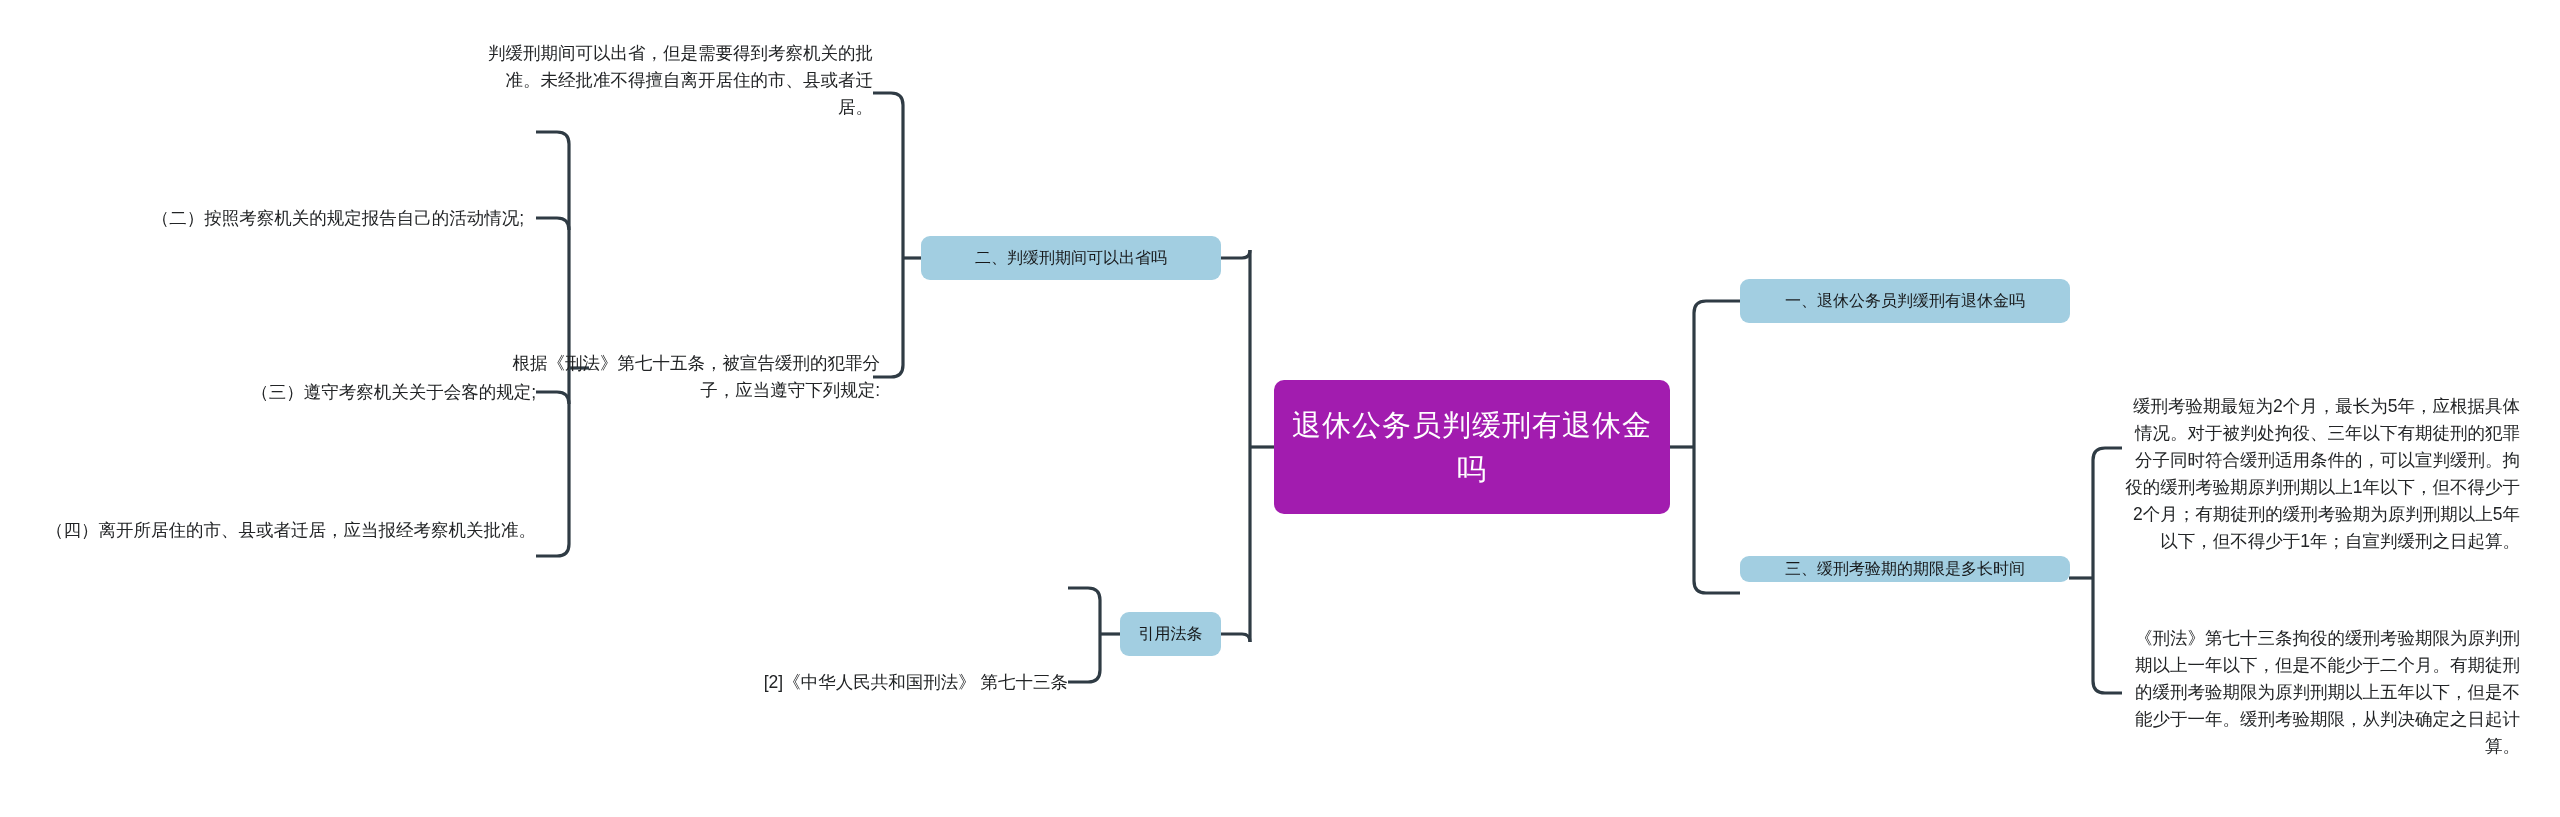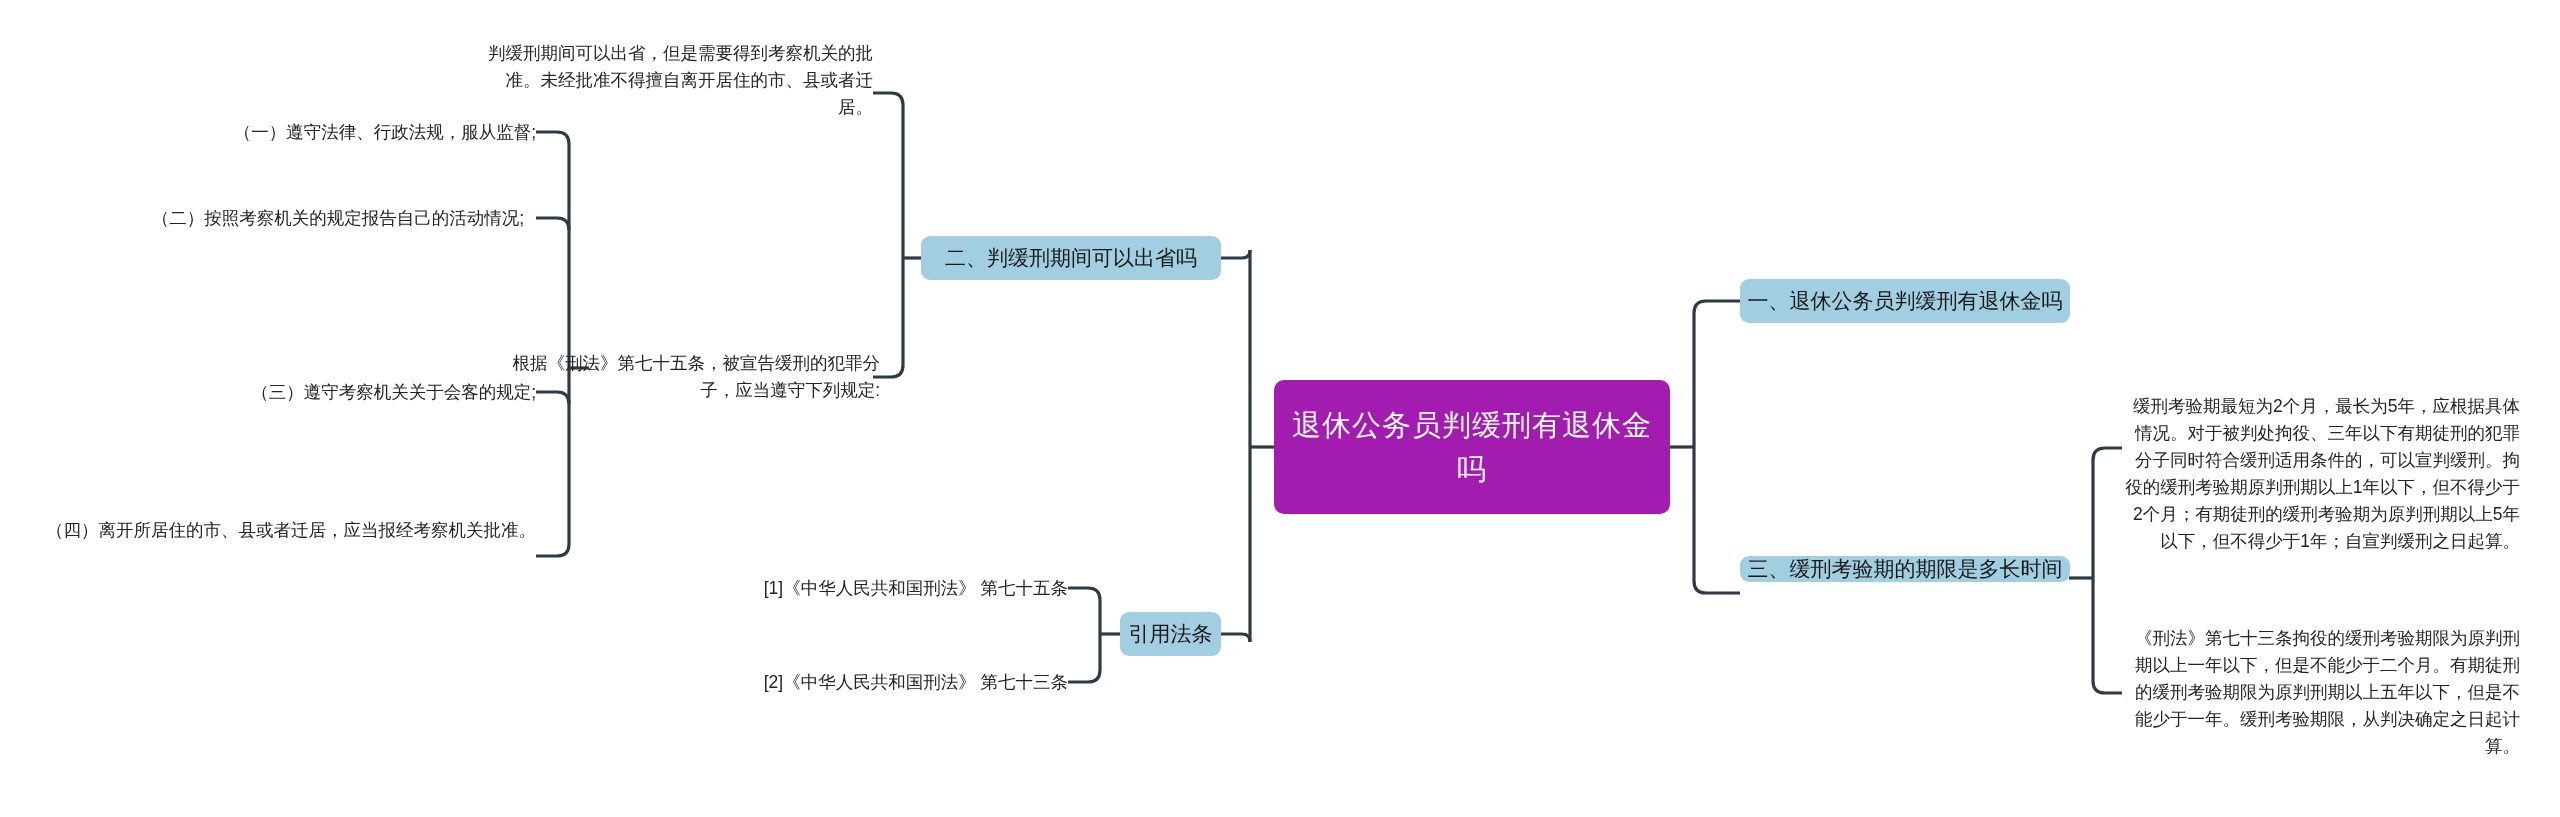--- a/index.html
+++ b/index.html
@@ -45,21 +45,21 @@
     padding: 6px 18px;
   }
   
   .blue-node {
     background: #a2cee1;
     color: #16181a;
     border-radius: 9px;
     display: flex;
     align-items: center;
     justify-content: center;
-    font-size: 21px;
+    font-size: 16px;
     line-height: 30px;
     padding: 7px 16px;
     white-space: nowrap;
   }
   
   .leaf {
     font-size: 17.5px;
     line-height: 27px;
     color: #222426;
     white-space: pre-wrap;
@@ -124,25 +124,23 @@
   <div class="node leaf left-align" style="left:2122px; top:625px; width:398px;">《刑法》第七十三条拘役的缓刑考验期限为原判刑期以上一年以下，但是不能少于二个月。有期徒刑的缓刑考验期限为原判刑期以上五年以下，但是不能少于一年。缓刑考验期限，从判决确定之日起计算。</div>
 
   <div class="node blue-node" style="left:921px; top:236px; width:300px; height:44px;">二、判缓刑期间可以出省吗</div>
 
   <div class="node blue-node" style="left:1120px; top:612px; width:101px; height:44px;">引用法条</div>
 
   <div class="node leaf left-align" style="left:478px; top:40px; width:395px;">判缓刑期间可以出省，但是需要得到考察机关的批准。未经批准不得擅自离开居住的市、县或者迁居。</div>
 
   <div class="node leaf left-align" style="left:466px; top:350px; width:395px;margin-left:19px;">根据《刑法》第七十五条，被宣告缓刑的犯罪分子，应当遵守下列规定:</div>
 
-  <div class="node leaf right-align" style="left:60px; top:119px; width:476px;">（一）遵守法律、行政法规，服从监督;</div>
 
   <div class="node leaf right-align" style="left:48px; top:205px; width:476px;">（二）按照考察机关的规定报告自己的活动情况;</div>
 
   <div class="node leaf right-align" style="left:60px; top:379px; width:476px;">（三）遵守考察机关关于会客的规定;</div>
 
   <div class="node leaf right-align" style="left:30px; top:517px; width:506px;">（四）离开所居住的市、县或者迁居，应当报经考察机关批准。</div>
 
-  <div class="node leaf right-align" style="left:600px; top:575px; width:468px;">[1]《中华人民共和国刑法》 第七十五条</div>
 
   <div class="node leaf right-align" style="left:600px; top:669px; width:468px;">[2]《中华人民共和国刑法》 第七十三条</div>
 
 </div>
 
 </body></html>

